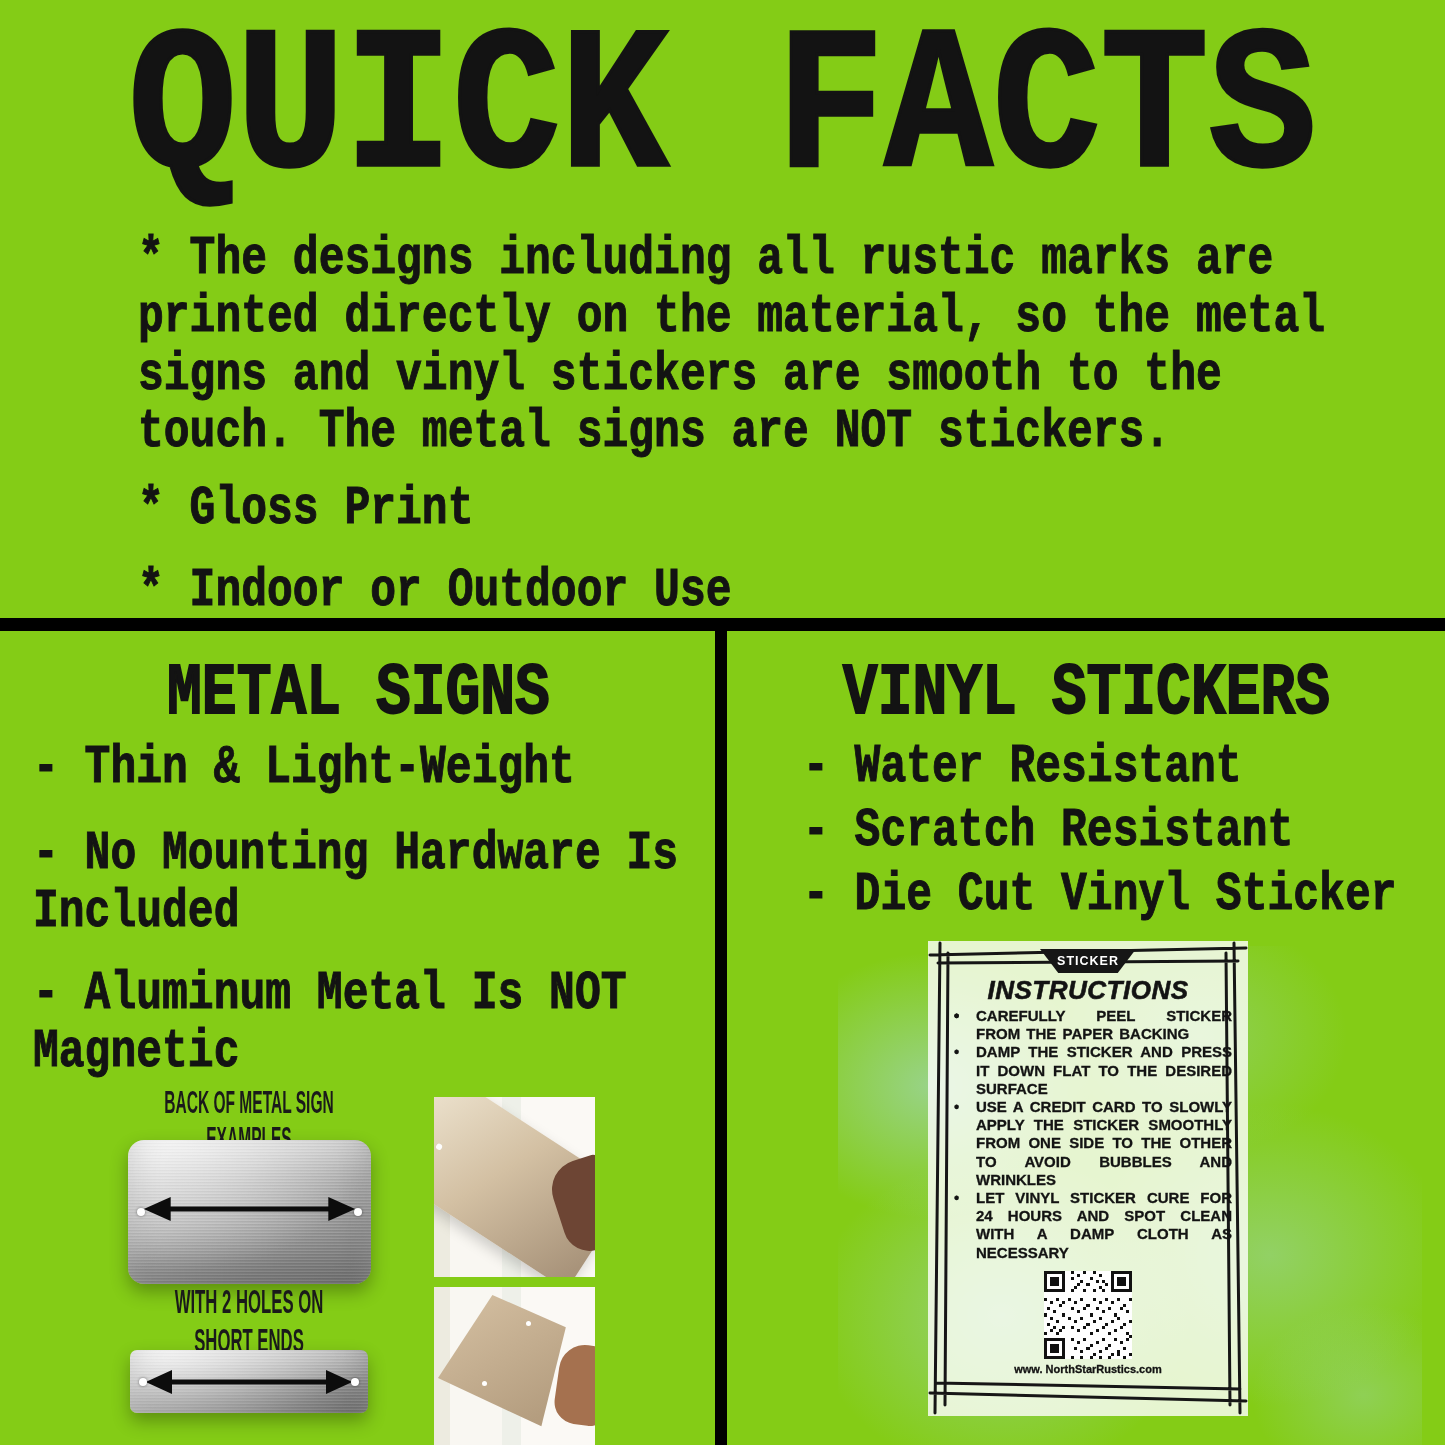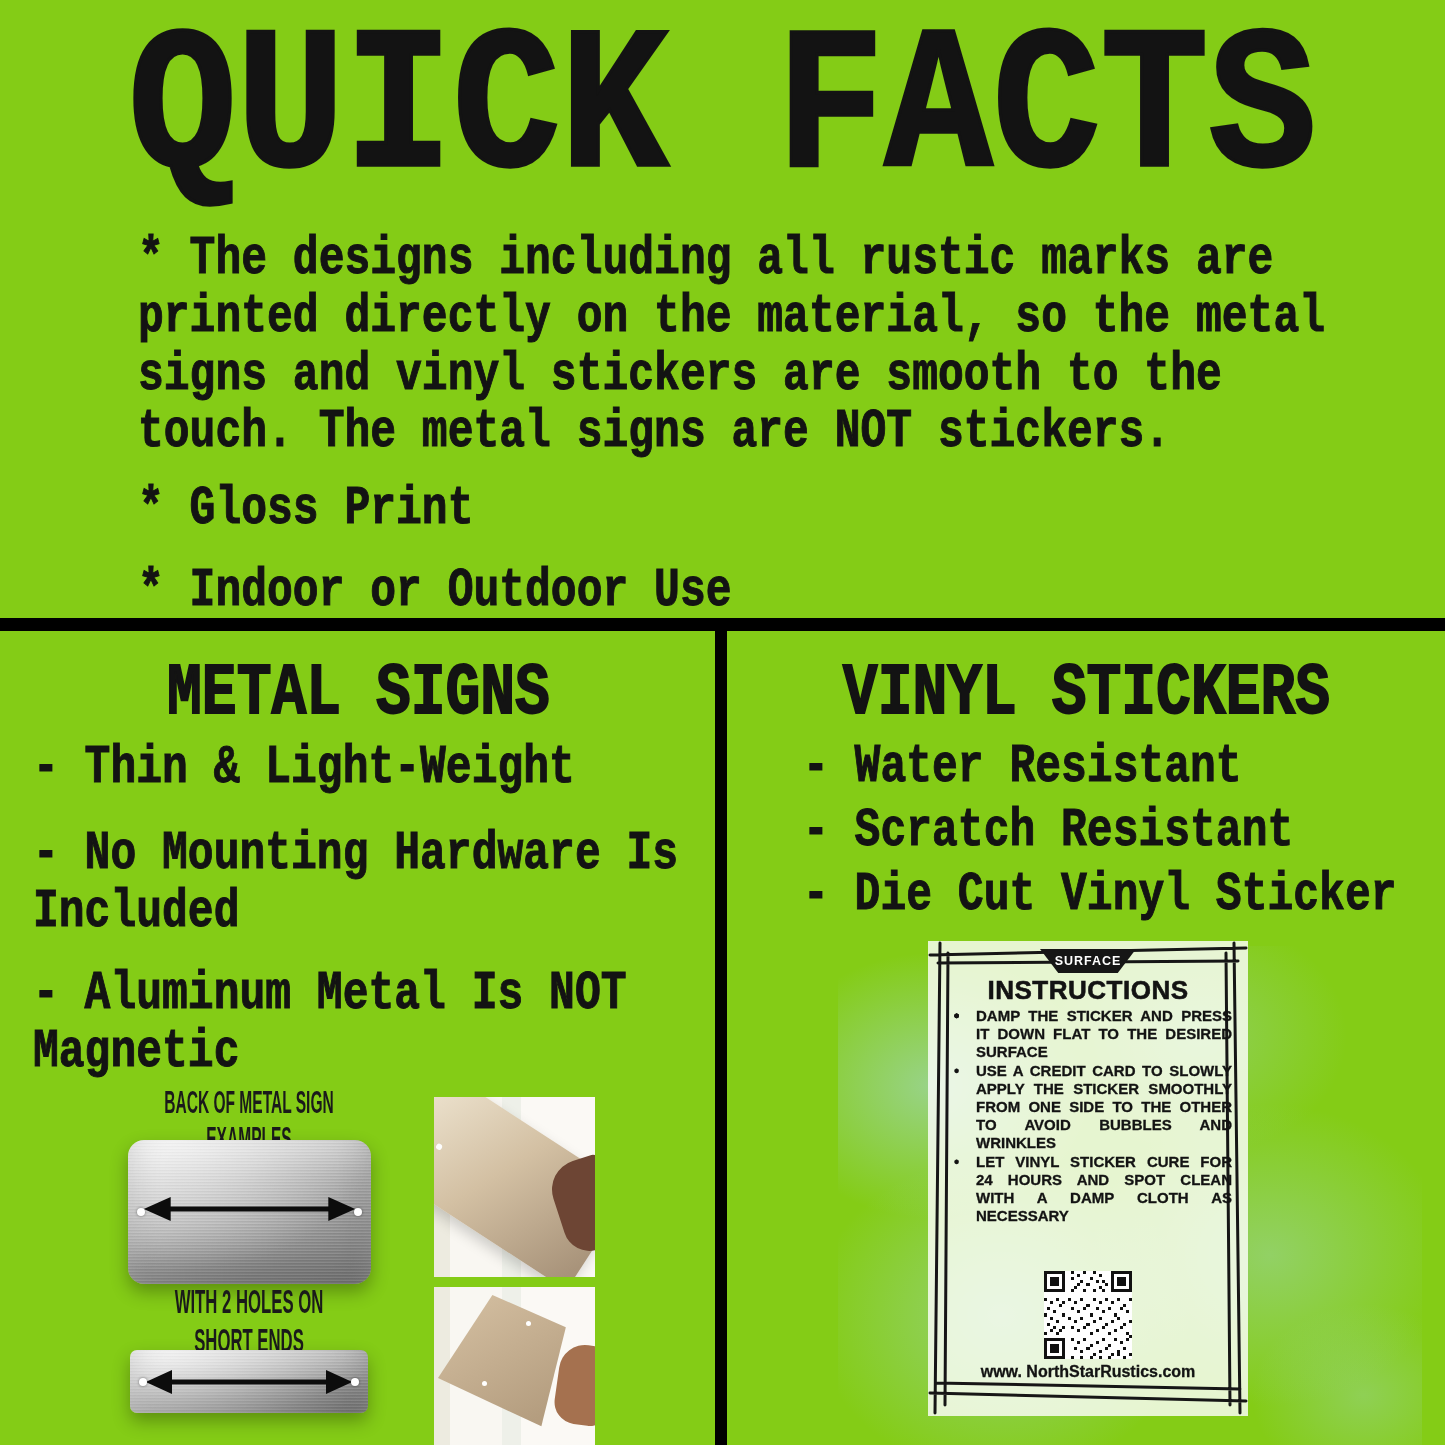--- a/index.html
+++ b/index.html
@@ -82,28 +82,28 @@
         radial-gradient(ellipse 250px 210px at 74% 62%,rgba(169,217,229,.38),rgba(169,217,229,0) 72%),
         radial-gradient(ellipse 210px 170px at 62% 18%,rgba(169,217,229,.30),rgba(169,217,229,0) 70%),
         radial-gradient(ellipse 160px 130px at 90% 90%,rgba(169,217,229,.30),rgba(169,217,229,0) 70%);}
   .card{position:absolute;left:928px;top:941px;width:320px;height:475px;
       background:rgba(255,255,255,.8);font-family:"Liberation Sans","DejaVu Sans",sans-serif;}
   .sketch-border{position:absolute;left:0;top:0;width:320px;height:475px;}
   .badge{position:absolute;left:112px;top:8px;width:96px;height:24px;background:#161616;
       clip-path:polygon(0 0,100% 0,81% 100%,19% 100%);color:#fff;font-size:12.5px;font-weight:bold;
       letter-spacing:1px;text-align:center;line-height:24px;}
   .card-title{position:absolute;left:0;top:34px;width:320px;text-align:center;font-size:26px;
-      font-weight:bold;letter-spacing:.5px;-webkit-text-stroke:.6px #131313;}
+      font-weight:bold;letter-spacing:.5px;font-style:italic;-webkit-text-stroke:.6px #131313;}
   .steps{position:absolute;left:22px;top:66px;width:282px;margin:0;padding:0;list-style:none;
       font-size:15px;line-height:18.2px;font-weight:bold;text-align:justify;word-spacing:2px;
       -webkit-text-stroke:.3px #131313;}
   .steps li{position:relative;padding-left:26px;margin:0;}
   .steps .dot{position:absolute;left:4px;top:0;}
   .qr{position:absolute;left:calc(50% - 44px);top:330px;width:88px;height:88px;}
-  .website{position:absolute;left:0;top:422px;width:320px;text-align:center;font-size:16px;
+  .website{position:absolute;left:0;top:422px;width:320px;text-align:center;font-size:11px;
       font-weight:bold;-webkit-text-stroke:.3px #131313;}
 </style>
 </head>
 <body>
 
 <div class="canvas">
 
   <div class="page-title">QUICK FACTS</div>
   <div class="tw fact1">* The designs including all rustic marks are printed directly on the material, so the metal signs and vinyl stickers are smooth to the touch. The metal signs are NOT stickers.</div>
   <div class="tw fact2">* Gloss Print</div>
@@ -160,25 +160,25 @@
 
   <div class="watercolor"></div>
 
   <div class="card">
     <svg class="sketch-border" viewBox="0 0 320 475">
       <path d="M2 14 L318 7 M10 22 L310 20
                M12 2 L7 472 M20 12 L17 464
                M306 2 L312 472 M298 12 L302 464
                M2 452 L318 460 M8 442 L312 448" stroke="#161616" stroke-width="3" fill="none" stroke-linecap="round"></path>
     </svg>
-    <div class="badge">SURFACE</div>
+    <div class="badge">STICKER</div>
     <div class="card-title">INSTRUCTIONS</div>
     <ul class="steps">
       <li><span class="dot">•</span></li>
-      <li><span class="dot">•</span></li>
+      <li><span class="dot">•</span><span>CAREFULLY PEEL STICKER FROM THE PAPER BACKING</span></li>
       <li><span class="dot">•</span><span>DAMP THE STICKER AND PRESS IT DOWN FLAT TO THE DESIRED SURFACE</span></li>
       <li><span class="dot">•</span><span>USE A CREDIT CARD TO SLOWLY APPLY THE STICKER SMOOTHLY FROM ONE SIDE TO THE OTHER TO AVOID BUBBLES AND WRINKLES</span></li>
       <li><span class="dot">•</span><span>LET VINYL STICKER CURE FOR 24 HOURS AND SPOT CLEAN WITH A DAMP CLOTH AS NECESSARY</span></li>
     </ul>
 
     <svg class="qr" viewBox="0 0 29 29" shape-rendering="crispEdges">
       <rect x="0" y="0" width="29" height="29" fill="#ffffff"></rect>
       <g fill="#111111">
         <rect x="0" y="0" width="7" height="7"></rect>
           <rect x="22" y="0" width="7" height="7"></rect>

